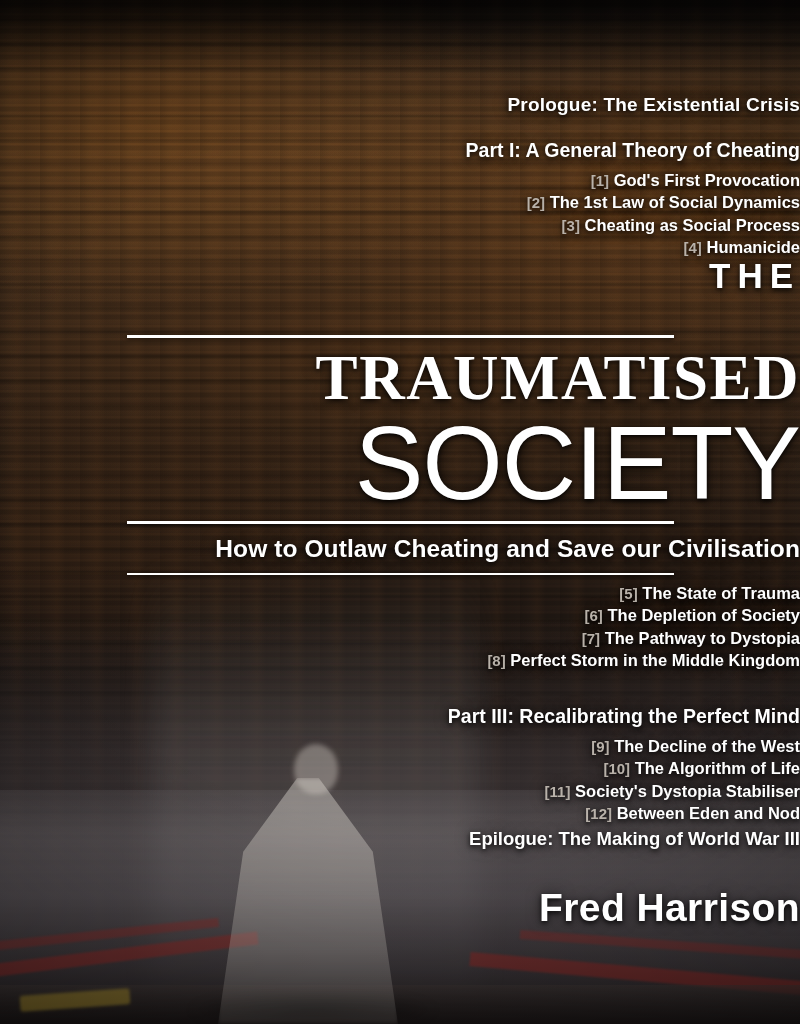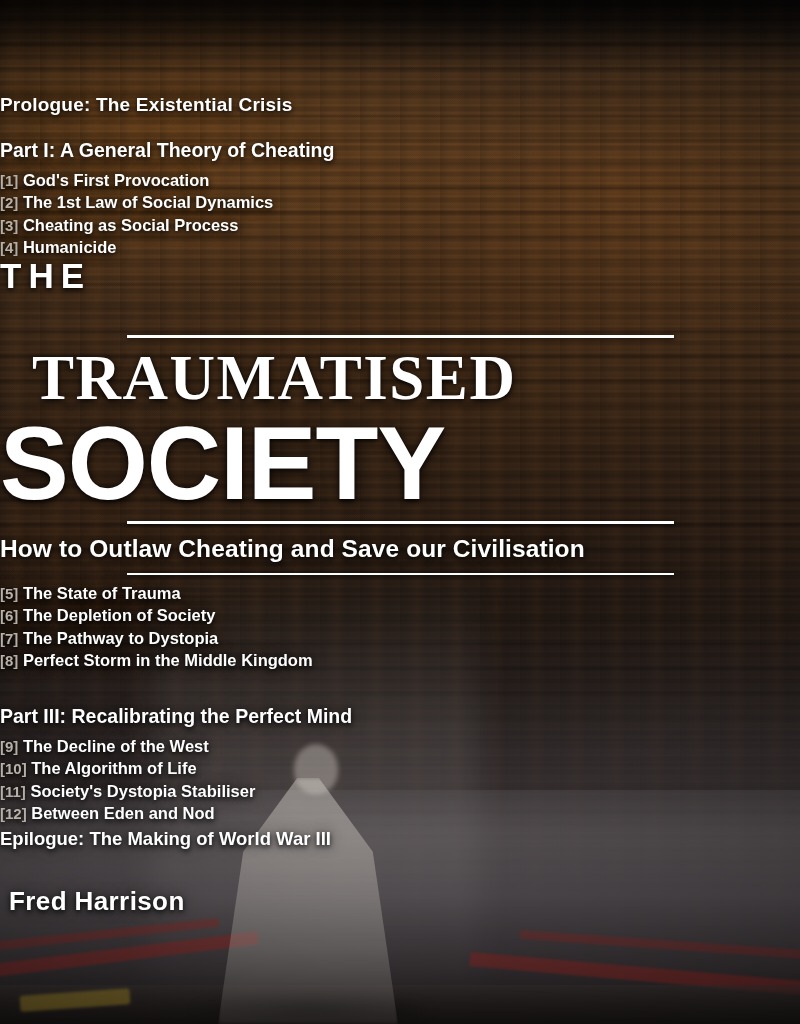--- a/index.html
+++ b/index.html
@@ -206,21 +206,21 @@
     left:0; right:0; top:0; height: 70px;
     background: linear-gradient(180deg, rgba(0,0,0,.72), rgba(0,0,0,0));
   }
 
   
   .content {
     position: relative;
     z-index: 5;
     width: 800px;
     height: 1024px;
-    text-align: left;
+    text-align: right;
     color: #fff;
   }
   .txt { text-shadow: 0 2px 5px rgba(0,0,0,.85), 0 0 14px rgba(0,0,0,.55); }
 
   .prologue {
     position: absolute;
     top: 94px; left: 0; right: 0;
     font-size: 19px;
     font-weight: bold;
     letter-spacing: .2px;
@@ -251,21 +251,21 @@
   .epilogue {
     position: absolute;
     top: 828px; left: 0; right: 0;
     font-size: 18.5px;
     font-weight: bold;
   }
 
   .author {
     position: absolute;
     top: 886px; left: 0; right: 0;
-    font-size: 26px;
+    font-size: 39px;
     font-weight: bold;
     letter-spacing: .4px;
     padding-left: 9px;
   }
 
   
   .title-group {
     position: absolute;
     top: 258px;
     left: 0; right: 0;
@@ -292,21 +292,21 @@
     font-size: 63px;
     font-weight: bold;
     letter-spacing: 1.5px;
     line-height: 1.08;
     margin-top: 6px;
     padding-left: 32px;
   }
   .t-society {
     font-family: "Liberation Sans", sans-serif;
     font-size: 103px;
-    font-weight: bold;
+    font-weight: normal;
     letter-spacing: -1px;
     line-height: 0.98;
     margin-top: 2px;
   }
   .t-sub {
     font-size: 24.5px;
     font-weight: bold;
     line-height: 1.2;
     margin-top: 10px;
     letter-spacing: .1px;

